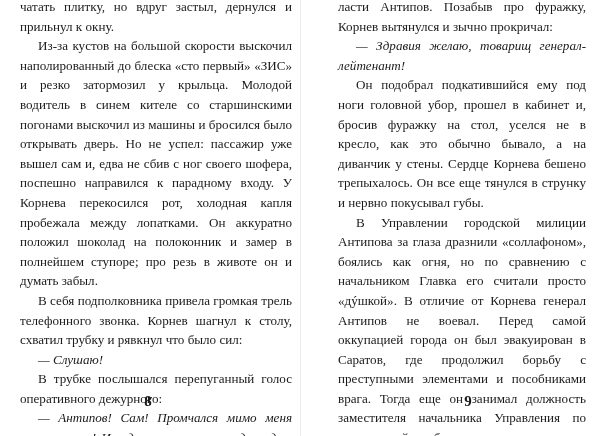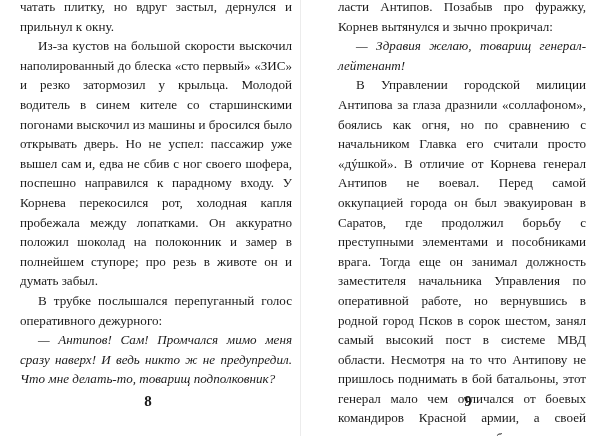--- a/index.html
+++ b/index.html
@@ -37,31 +37,34 @@
   .page-right .page-number { left: 38px; right: 2px; }
 </style>
 </head>
 <body>
 
 <div class="spread">
   <div class="page page-left">
     <div class="text">
       <p class="noindent">чатать плитку, но вдруг застыл, дернулся и прильнул к окну.</p>
       <p>Из-за кустов на большой скорости выскочил наполированный до блеска «сто первый» «ЗИС» и резко затормозил у крыльца. Молодой водитель в синем кителе со старшинскими погонами выскочил из машины и бросился было открывать дверь. Но не успел: пассажир уже вышел сам и, едва не сбив с ног своего шофера, поспешно направился к парадному входу. У Корнева перекосился рот, холодная капля пробежала между лопатками. Он аккуратно положил шоколад на полоконник и замер в полнейшем ступоре; про резь в животе он и думать забыл.</p>
+      <p>В себя подполковника привела громкая трель телефонного звонка. Корнев шагнул к столу, схватил трубку и рявкнул что было сил:</p>
+      <p class="dialog">— Слушаю!</p>
       <p>В трубке послышался перепуганный голос оперативного дежурного:</p>
       <p class="dialog">— Антипов! Сам! Промчался мимо меня сразу наверх! И ведь никто ж не предупредил. Что мне делать-то, товарищ подполковник?</p>
 
     </div>
     <div class="page-number">8</div>
   </div>
 
   <div class="gutter"></div>
 
   <div class="page page-right">
     <div class="text">
       <p class="noindent">ласти Антипов. Позабыв про фуражку, Корнев вытянулся и зычно прокричал:</p>
       <p class="dialog">— Здравия желаю, товарищ генерал-лейтенант!</p>
+      <p>Он подобрал подкатившийся ему под ноги головной убор, прошел в кабинет и, бросив фуражку на стол, уселся не в кресло, как это обычно бывало, а на диванчик у стены. Сердце Корнева бешено трепыхалось. Он все еще тянулся в струнку и нервно покусывал губы.</p>
       <p>В Управлении городской милиции Антипова за глаза дразнили «соллафоном», боялись как огня, но по сравнению с начальником Главка его считали просто «дýшкой». В отличие от Корнева генерал Антипов не воевал. Перед самой оккупацией города он был эвакуирован в Саратов, где продолжил борьбу с преступными элементами и пособниками врага. Тогда еще он занимал должность заместителя начальника Управления по оперативной работе, но вернувшись в родной город Псков в сорок шестом, занял самый высокий пост в системе МВД области. Несмотря на то что Антипову не пришлось поднимать в бой батальоны, этот генерал мало чем отличался от боевых командиров Красной армии, а своей жесткостью и требовательностью превосходил многих из них. За глаза его называли Грозным, сравнивая со всем известным Иоанном из династии Рюриковичей. Антипов одним росчерком пера мог снять с должности или уволить любого начальника, а мог и повысить какого-нибудь лейтенанта-выпускника и поставить сразу на майорскую должность.</p>
 
     </div>
     <div class="page-number">9</div>
   </div>
 </div>
 
 </body></html>

